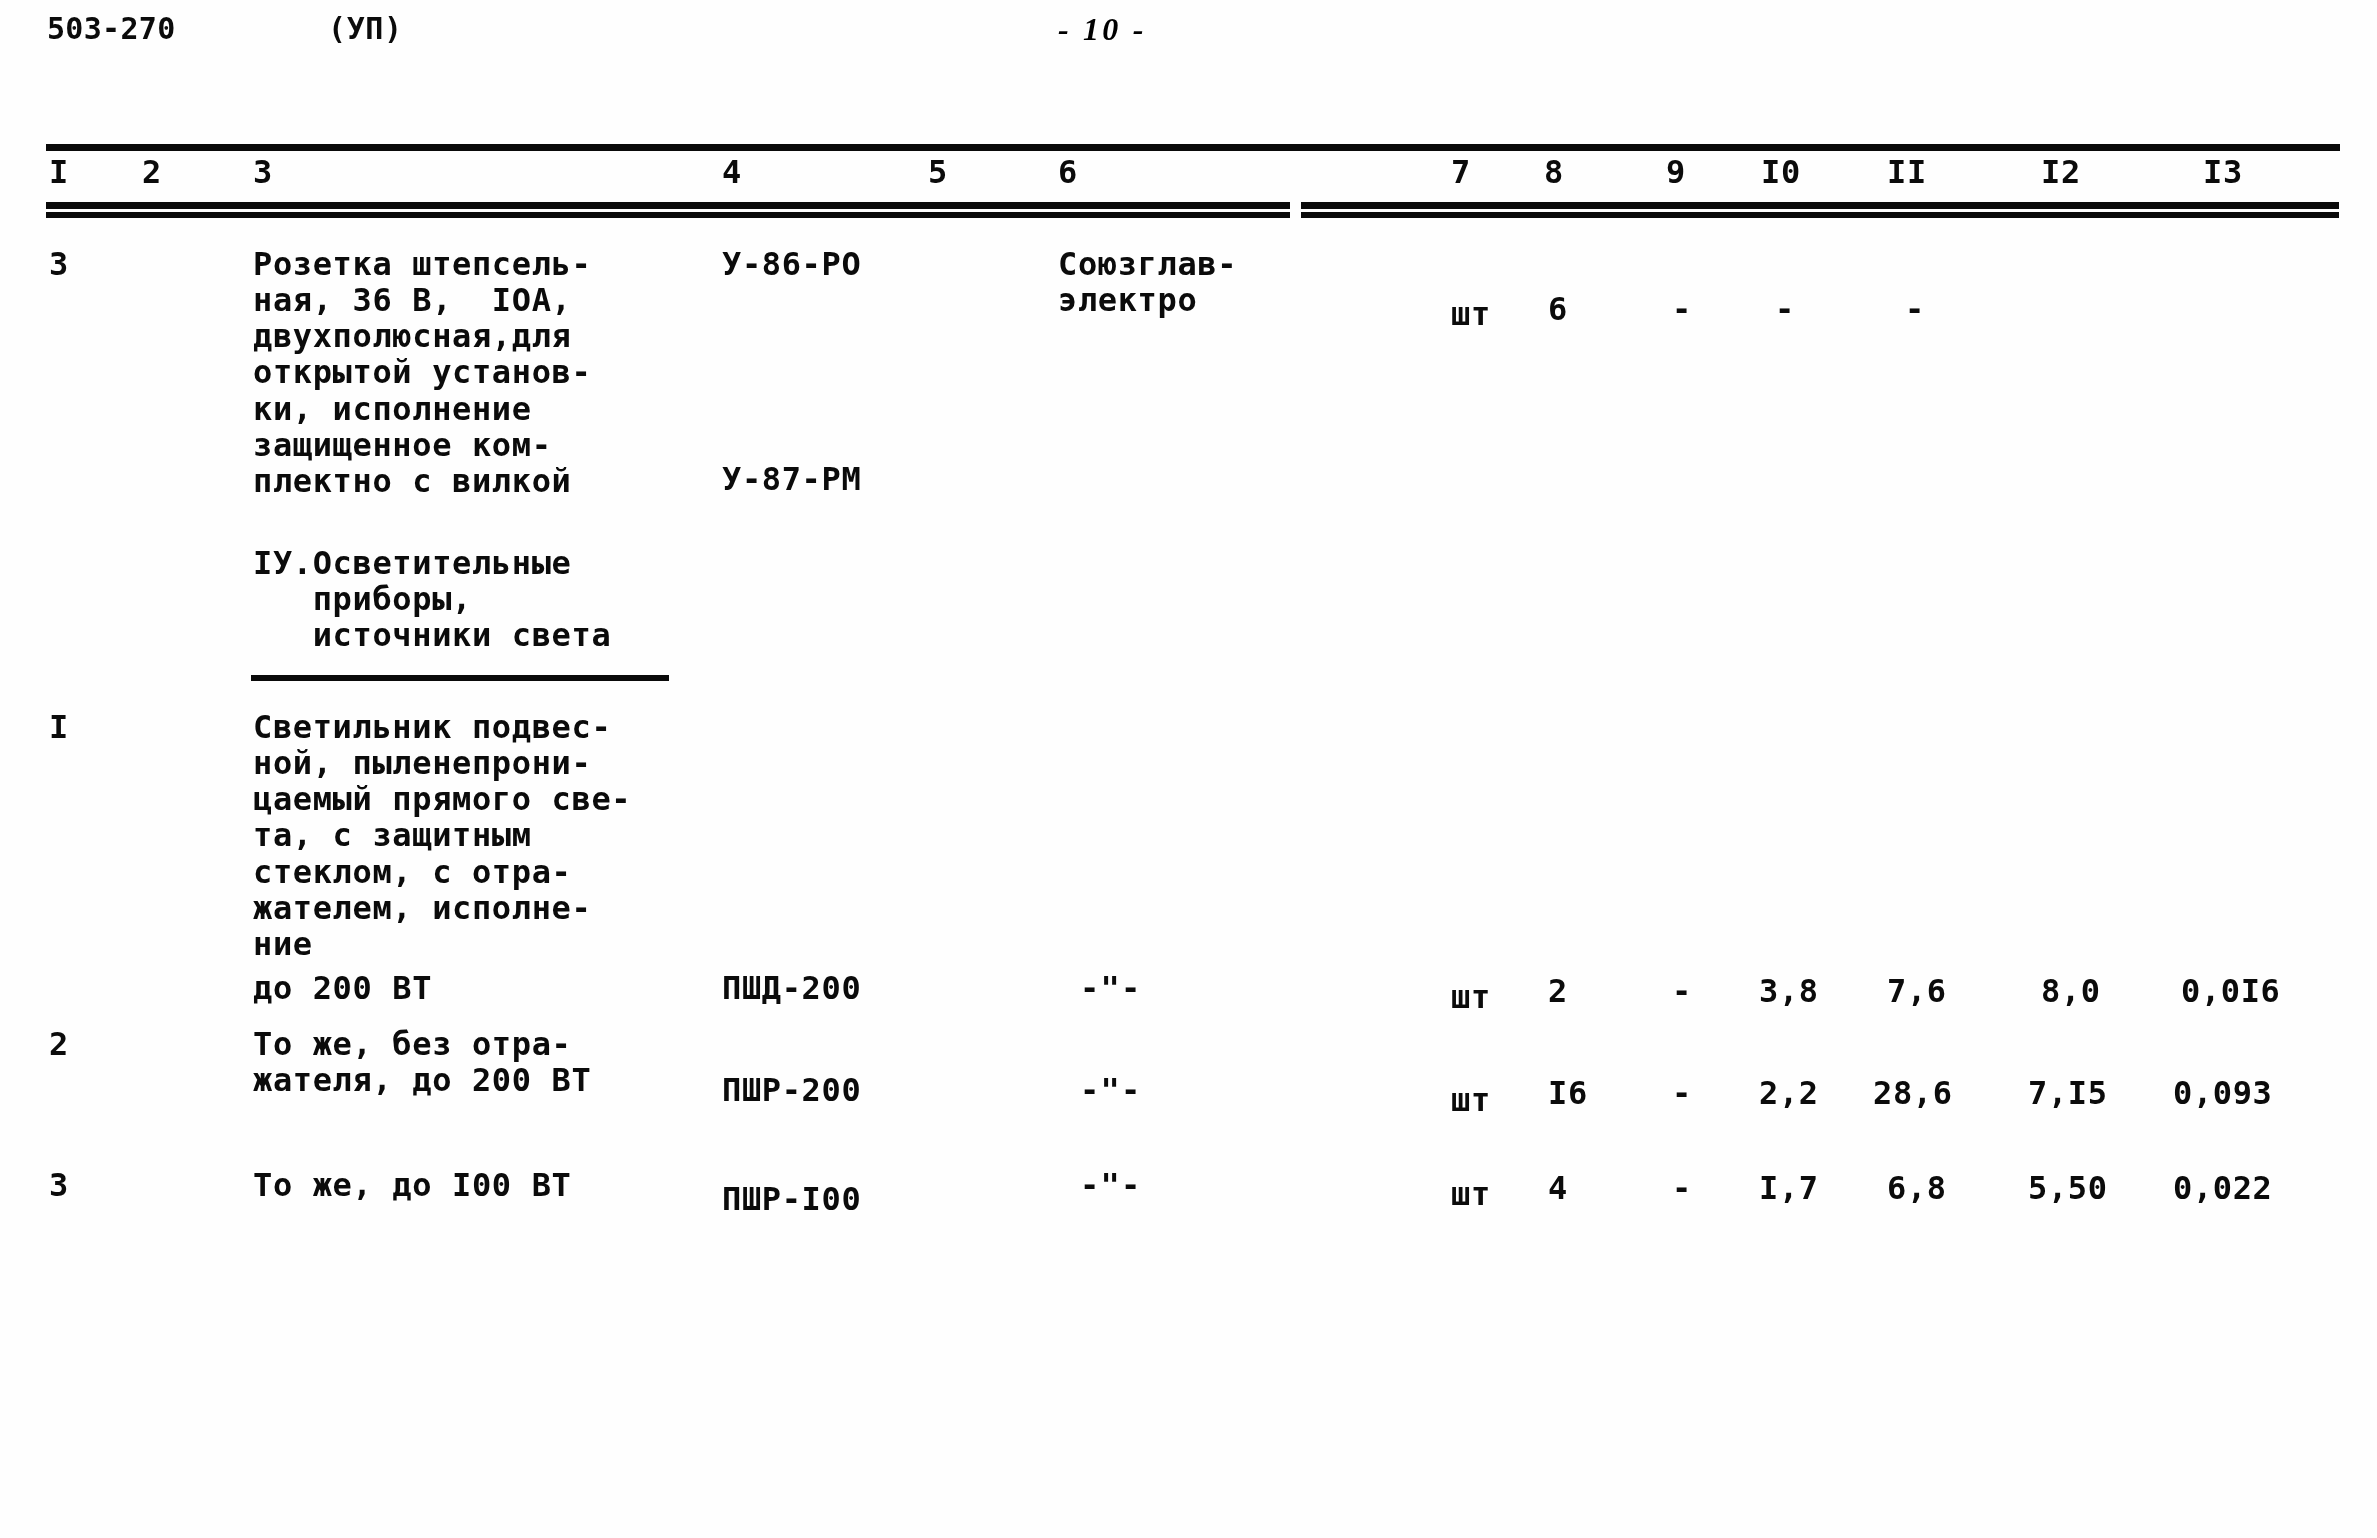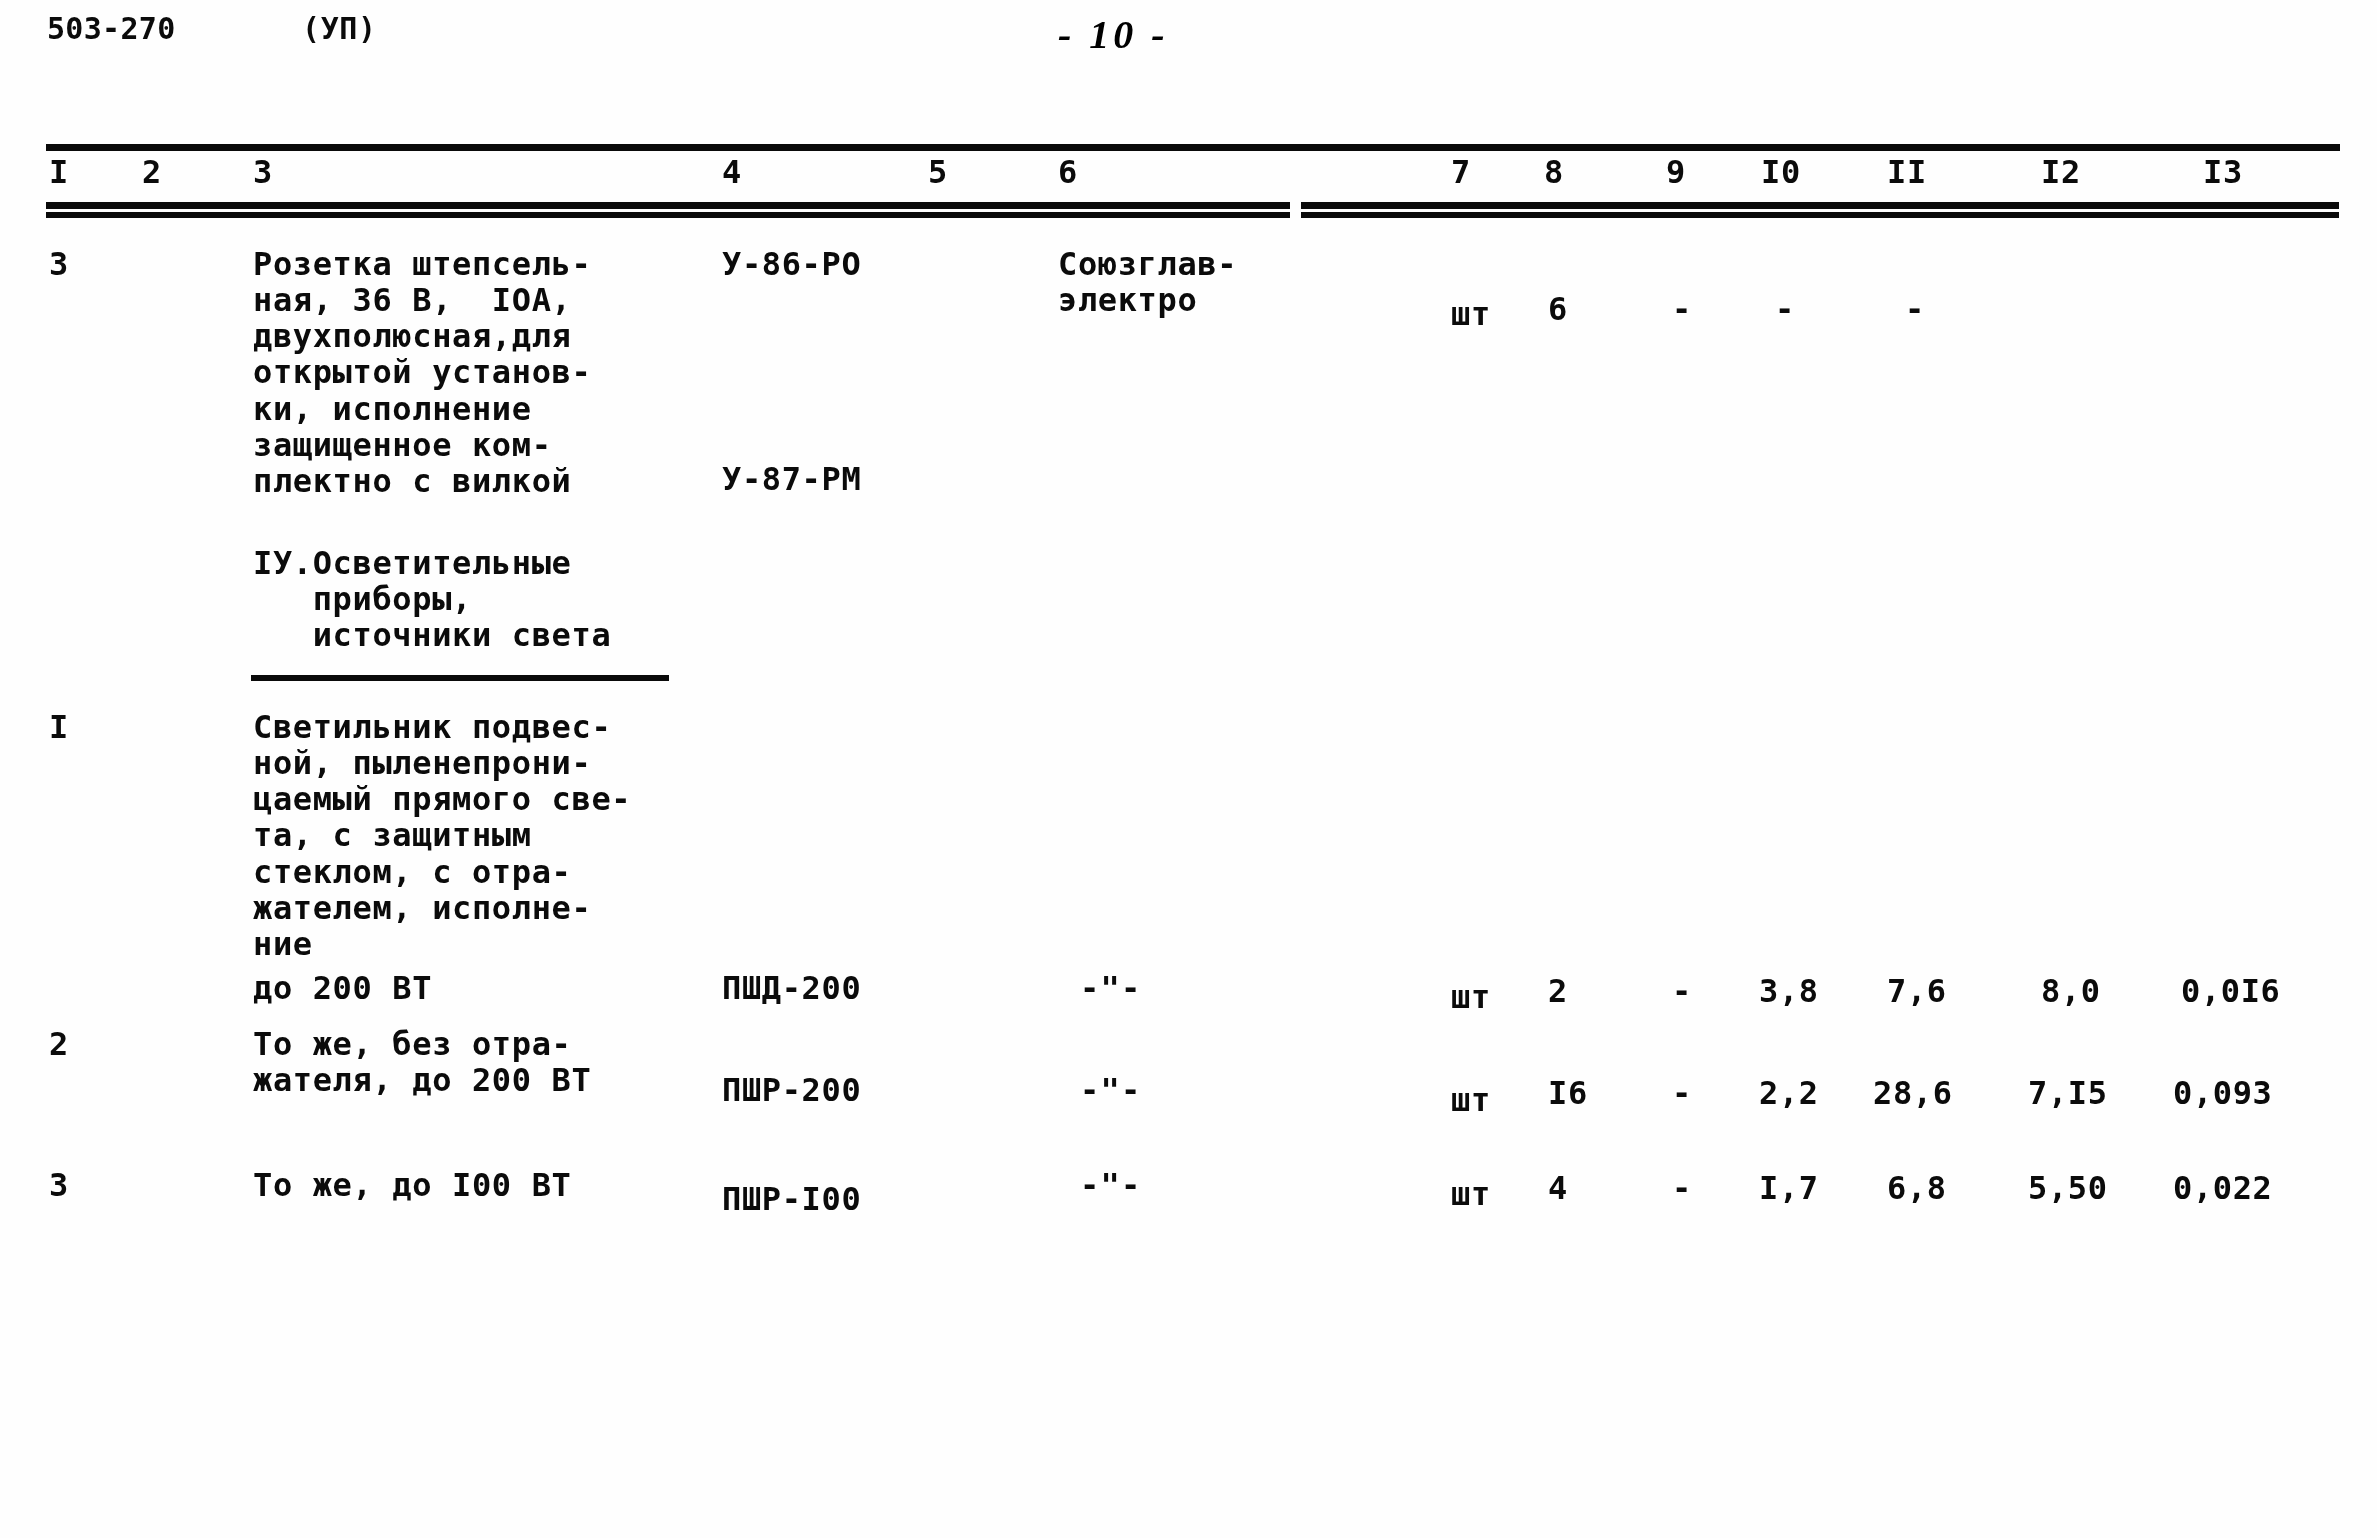--- a/index.html
+++ b/index.html
@@ -34,29 +34,29 @@
   
   #doc-code {
     position: absolute;
     left: 47px;
     top: 14px;
     font-size: 30px;
     letter-spacing: 0.01em;
   }
   #doc-series {
     position: absolute;
-    left: 302px;
+    left: 328px;
     top: 14px;
     font-size: 30px;
   }
   #page-number {
     position: absolute;
     left: 1058px;
     top: 11px;
-    font-size: 40px;
+    font-size: 32px;
     font-style: italic;
     font-family: "Liberation Serif", "DejaVu Serif", serif;
     font-weight: bold;
     letter-spacing: 0.10em;
   }
 
   
   .rule {
     position: absolute;
     background: #0a0a0a;

